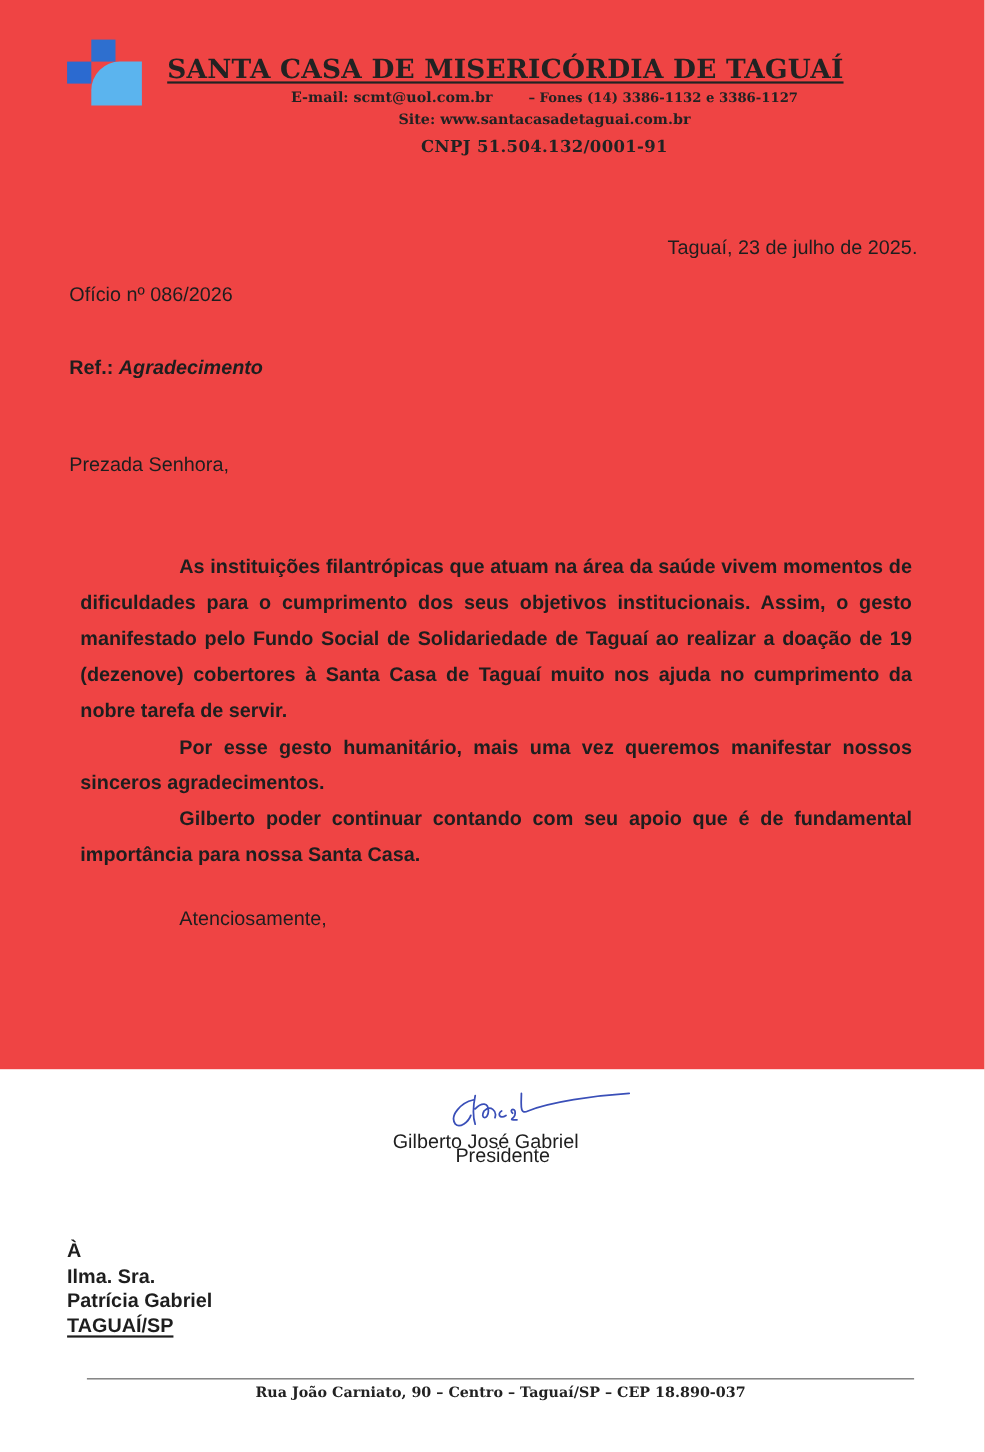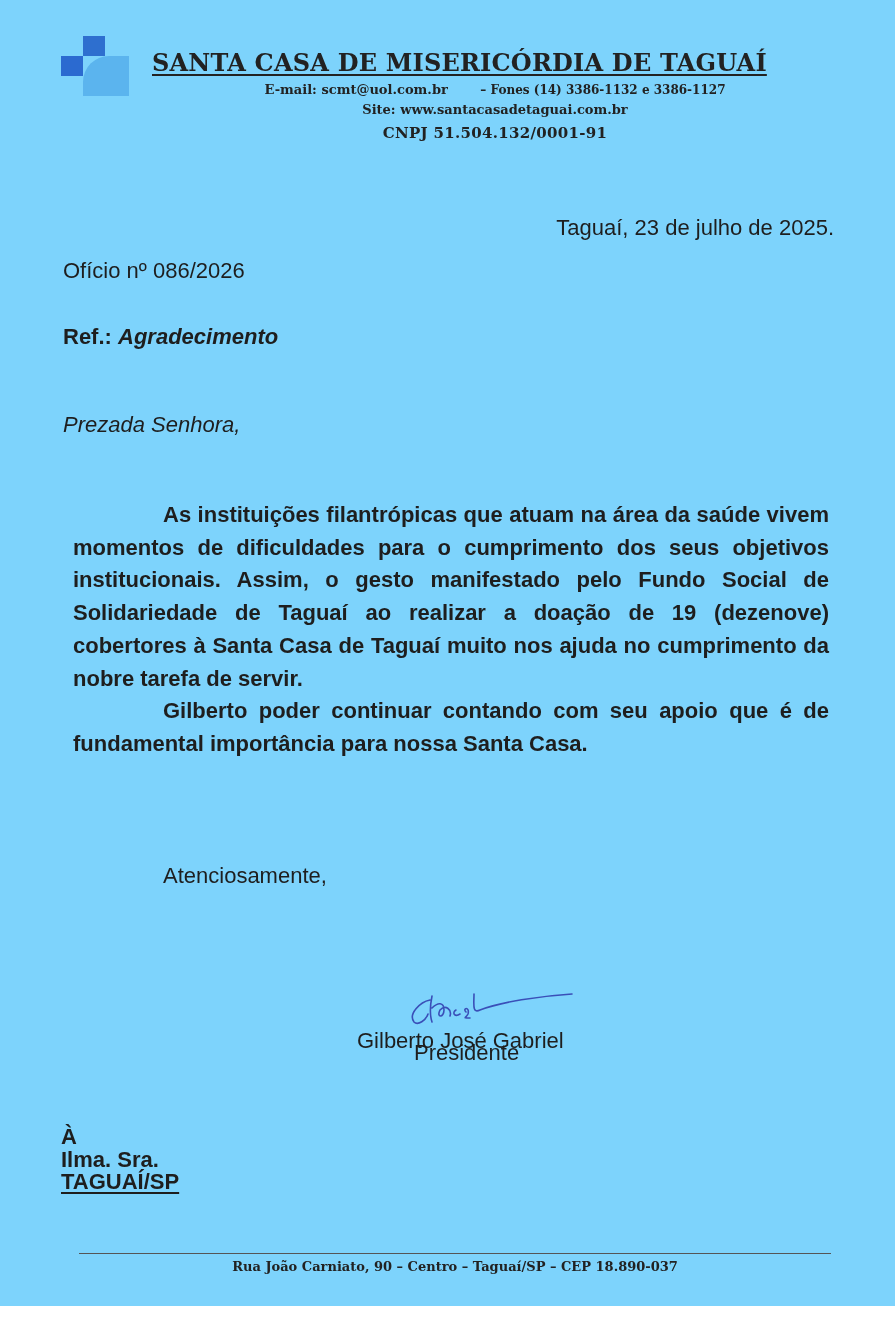--- a/index.html
+++ b/index.html
@@ -1,43 +1,43 @@
 <!DOCTYPE html>
 <html><head>
 <meta charset="utf-8">
 <style>
   html, body { margin: 0; padding: 0; background: #ffffff; }
   body { width: 895px; height: 1320px; position: relative; overflow: hidden; color: #1a1a1a; }
-  .page { position: absolute; left: 0; top: 0; width: 895px; height: 1306px; background: #7dd3fc; }
+  .page { position: absolute; left: 0; top: 0; width: 895px; height: 972px; background: #ef4444; }
 
   
   .logo { position: absolute; left: 61px; top: 36px; width: 68px; height: 60px; }
   .logo .sq-top { position: absolute; left: 22px; top: 0; width: 22px; height: 20px; background: #2e6fcf; }
   .logo .sq-left { position: absolute; left: 0; top: 20px; width: 22px; height: 20px; background: #2b6ad0; }
   .logo .shape { position: absolute; left: 22px; top: 20px; width: 46px; height: 40px; background: #5bb4ee; border-top-left-radius: 26px; }
 
   .org-name { position: absolute; left: 152px; top: 48px; font-family: "DejaVu Serif", serif; font-weight: bold; font-size: 24px; letter-spacing: 0.2px; color: #222; text-decoration: underline; text-decoration-thickness: 2px; text-underline-offset: 3px; white-space: nowrap; }
   .contact-line { position: absolute; left: 0; width: 990px; text-align: center; font-family: "DejaVu Serif", serif; font-weight: bold; color: #222; white-space: nowrap; }
   .contact-email { top: 82px; font-size: 13px; }
   .contact-email .fones { font-size: 12px; margin-left: 28px; }
   .contact-site { top: 102px; font-size: 13px; }
   .contact-cnpj { top: 124px; font-size: 15px; letter-spacing: 0.3px; }
 
   
-  .sans { font-family: "Liberation Sans", sans-serif; font-size: 22px; color: #1e1e1e; }
+  .sans { font-family: "Liberation Sans", sans-serif; font-size: 18px; color: #1e1e1e; }
   .date-line { position: absolute; right: 61px; top: 215px; white-space: nowrap; }
   .oficio { position: absolute; left: 63px; top: 258px; white-space: nowrap; }
   .ref { position: absolute; left: 63px; top: 324px; white-space: nowrap; font-weight: bold; }
   .ref .ref-value { font-style: italic; text-align: center; }
-  .salutation { position: absolute; left: 63px; top: 412px; white-space: nowrap; font-style: italic; }
+  .salutation { position: absolute; left: 63px; top: 412px; white-space: nowrap; }
 
   .body-text { position: absolute; left: 73px; top: 499px; width: 756px; line-height: 32.7px; text-align: justify; font-weight: bold; }
   .body-text p { margin: 0; text-indent: 90px; }
 
-  .closing { position: absolute; left: 163px; top: 863px; white-space: nowrap; text-align: center; }
+  .closing { position: absolute; left: 163px; top: 825px; white-space: nowrap; text-align: center; }
 
   .signature { position: absolute; left: 400px; top: 988px; width: 180px; height: 40px; }
   .signer-name { position: absolute; left: 357px; top: 1016px; white-space: nowrap; margin-top: 12px; }
   .signer-title { position: absolute; left: 414px; top: 1040px; white-space: nowrap; }
 
   .recipient { position: absolute; left: 61px; top: 1126px; font-weight: bold; line-height: 22.5px; }
   .recipient div { white-space: nowrap; }
   .recipient .underline { text-decoration: underline; text-decoration-thickness: 2px; text-underline-offset: 3px; margin-top: 28px; }
 
   .footer-rule { position: absolute; left: 79px; top: 1253px; width: 752px; height: 0; border-top: 1px solid #555; }
@@ -66,33 +66,35 @@
   <div class="sans date-line">Taguaí, 23 de julho de 2025.</div>
   <div class="sans oficio">Ofício nº 086/2026</div>
   <div class="sans ref">
     <span>Ref.:</span>
     <span class="ref-value">Agradecimento</span>
   </div>
   <div class="sans salutation">Prezada Senhora,</div>
 
   <div class="sans body-text">
     <p>As instituições filantrópicas que atuam na área da saúde vivem momentos de dificuldades para o cumprimento dos seus objetivos institucionais. Assim, o gesto manifestado pelo Fundo Social de Solidariedade de Taguaí ao realizar a doação de 19 (dezenove) cobertores à Santa Casa de Taguaí muito nos ajuda no cumprimento da nobre tarefa de servir.</p>
+    <p>Por esse gesto humanitário, mais uma vez queremos manifestar nossos sinceros agradecimentos.</p>
     <p>Gilberto poder continuar contando com seu apoio que é de fundamental importância para nossa Santa Casa.</p>
   </div>
 
   <div class="sans closing">Atenciosamente,</div>
 
   <svg class="signature" viewBox="0 0 180 40">
     <path d="M30 12 C 20 14, 8 26, 14 34 C 18 38, 26 32, 28 26 M 32 8 C 30 18, 30 28, 32 34 M 32 20 C 38 14, 44 14, 44 22 C 44 30, 36 30, 40 22 C 46 16, 52 22, 50 28 M 56 22 C 52 24, 54 30, 60 26 M 66 24 C 62 20, 70 18, 68 26 C 66 30, 62 30, 70 30 M 74 6 C 74 16, 72 26, 80 22 C 100 14, 140 8, 172 6" fill="none" stroke="#3a4fb8" stroke-width="1.6" stroke-linecap="round"></path>
   </svg>
 
   <div class="sans signer-name">Gilberto José Gabriel</div>
   <div class="sans signer-title">Presidente</div>
 
   <div class="sans recipient">
     <div>À</div>
     <div>Ilma. Sra.</div>
+    <div>Patrícia Gabriel</div>
     <div><span class="underline">TAGUAÍ/SP</span></div>
   </div>
 
   <div class="footer-rule"></div>
   <div class="footer-address">Rua João Carniato, 90 – Centro – Taguaí/SP – CEP 18.890-037</div>
 </div>
 
 </body></html>

